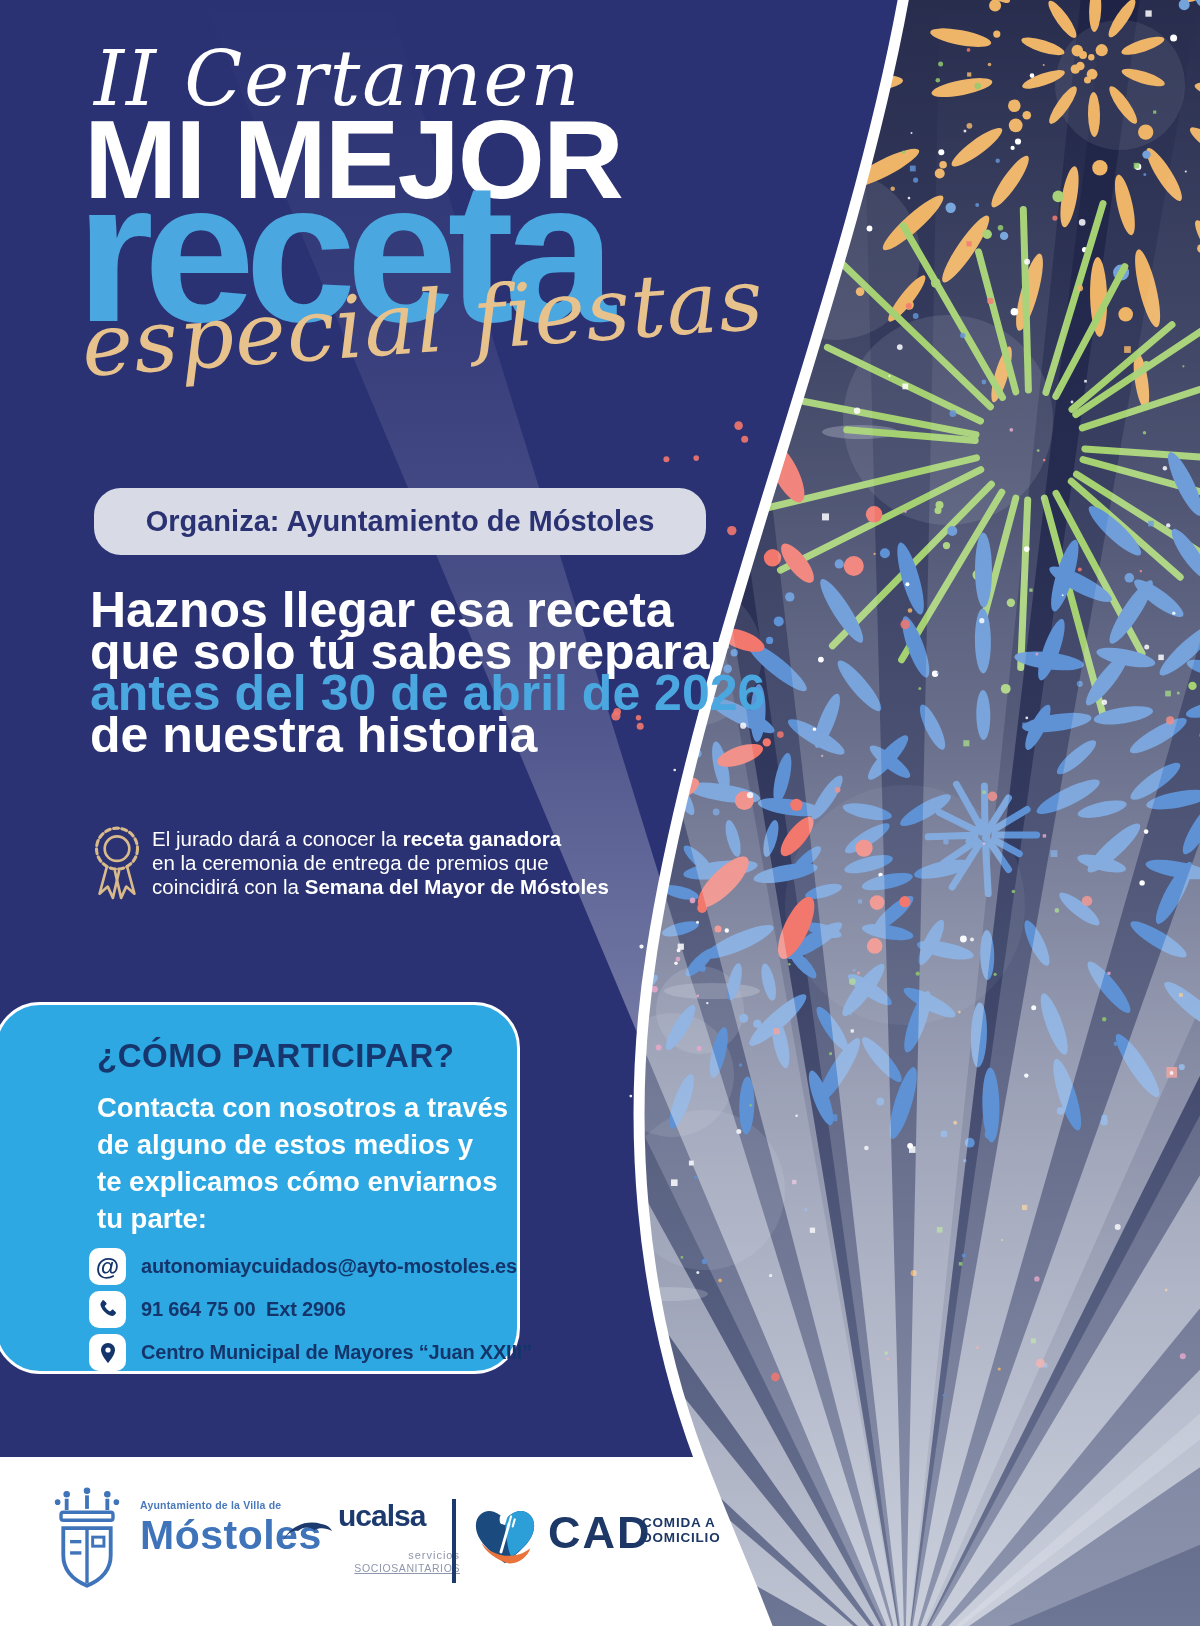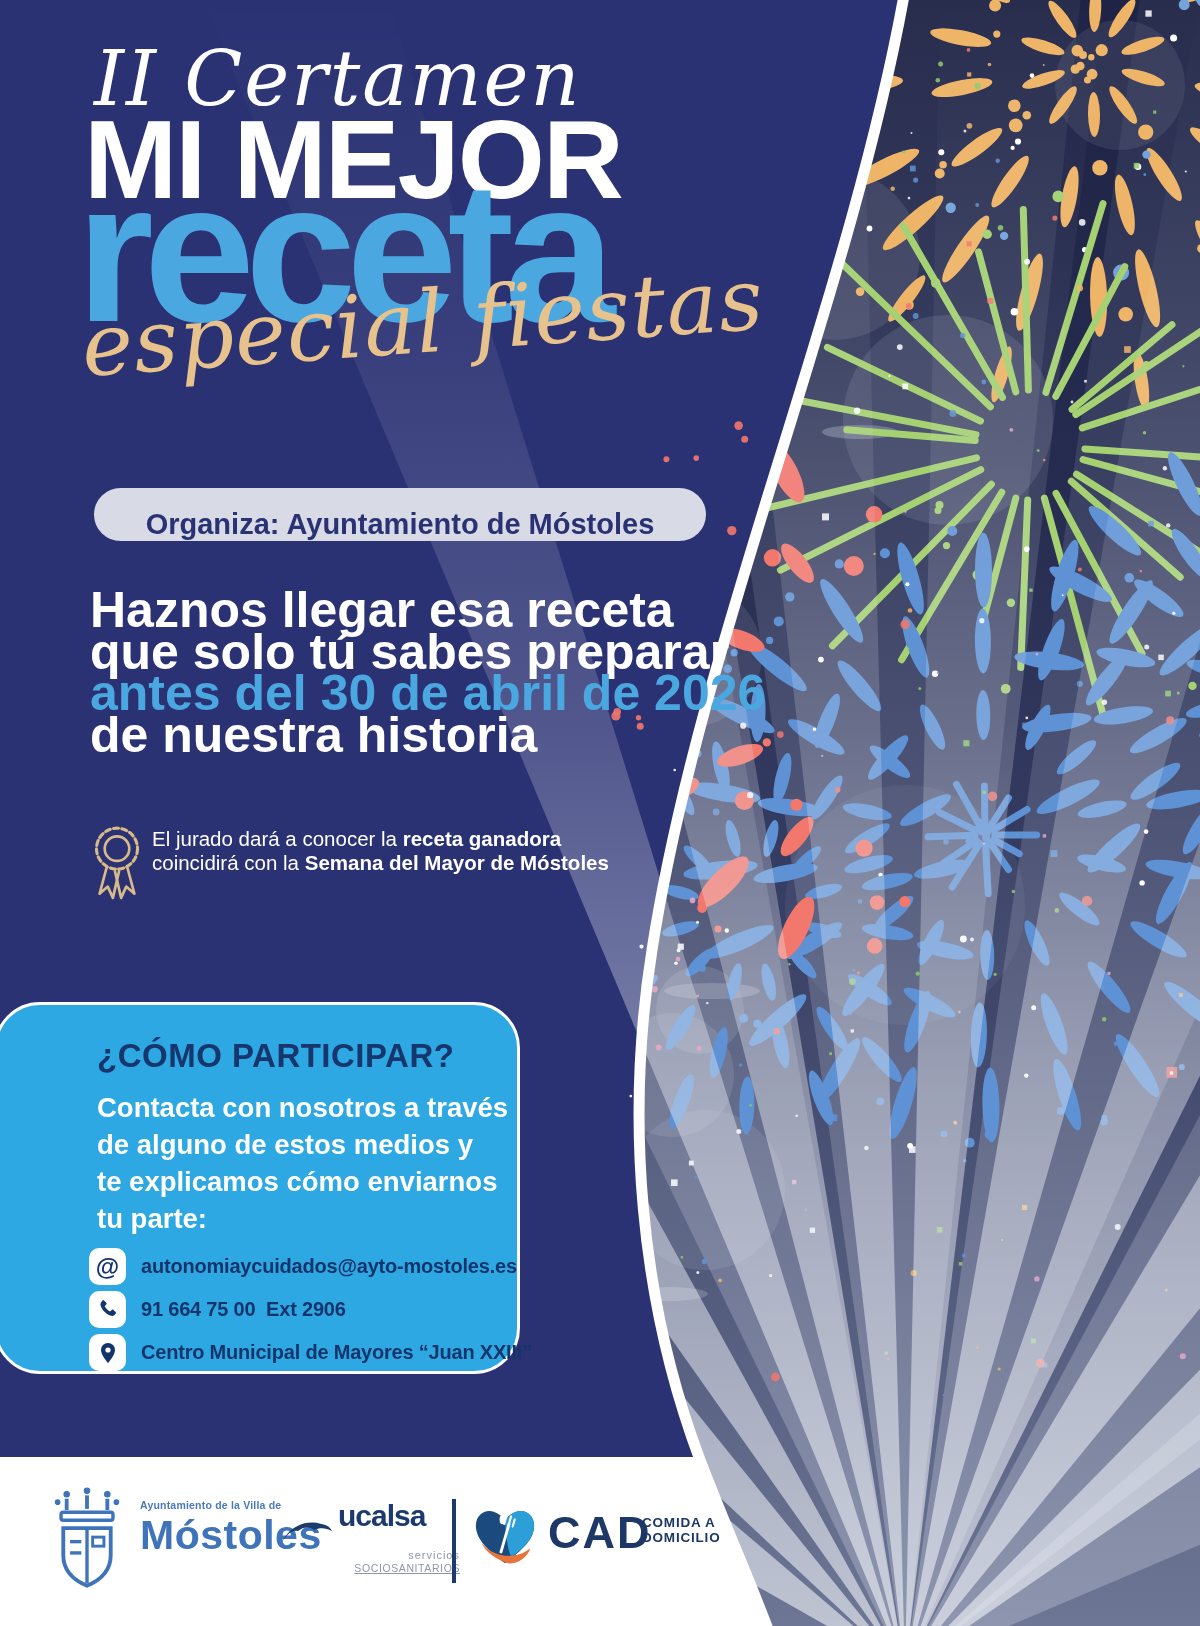--- a/index.html
+++ b/index.html
@@ -12,22 +12,22 @@
   .edition{left:94px;top:34px;color:#fff;font-family:"DejaVu Serif",serif;font-style:italic;
            font-size:76px;letter-spacing:2px;white-space:nowrap;}
   .title-main{left:84px;top:104px;color:#fff;font-weight:bold;font-size:112px;line-height:1;
               letter-spacing:-2px;white-space:nowrap;}
   .title-receta{left:76px;top:152px;color:#4ba7e0;font-weight:bold;font-size:200px;line-height:1;
                 letter-spacing:-10px;white-space:nowrap;}
   .title-script{left:82px;top:296px;color:#e7c28c;font-family:"DejaVu Serif",serif;font-style:italic;
                 font-size:86px;letter-spacing:1px;transform:rotate(-4deg);transform-origin:0 50%;
                 white-space:nowrap;}
 
-  .pill{left:94px;top:488px;width:612px;height:53px;background:#d8dbe6;border-radius:27px;
-        display:flex;align-items:flex-end;justify-content:center;color:#2b3273;font-weight:bold;
+  .pill{left:94px;top:488px;width:612px;height:67px;background:#d8dbe6;border-radius:27px;
+        display:flex;align-items:center;justify-content:center;color:#2b3273;font-weight:bold;
         font-size:29px;}
 
   .intro{left:90px;top:590px;color:#fff;font-size:50px;line-height:41.5px;font-weight:600;}
   .intro p{margin:0;white-space:nowrap;}
   .intro .hl{color:#4ba7e0;font-weight:bold;}
 
   .jury-icon{left:90px;top:822px;width:54px;height:82px;}
   .jury-text{left:152px;top:827px;color:#fff;font-size:20.5px;line-height:23.8px;}
   .jury-text p{margin:0;white-space:nowrap;}
   .jury-text b{font-weight:bold;}
@@ -754,20 +754,21 @@
   <svg class="layer jury-icon" viewBox="0 0 52 80">
     <g fill="none" stroke="#d9ba8b">
       <circle cx="26" cy="26" r="20" stroke-width="3" stroke-dasharray="5 3.2" stroke-linecap="round"></circle>
       <circle cx="26" cy="26" r="12" stroke-width="2.6"></circle>
       <path d="M16,44 L9,70 L17,63 L22,74 L28,48" stroke-width="2.6" stroke-linejoin="round" stroke-linecap="round"></path>
       <path d="M36,44 L43,70 L35,63 L30,74 L24,48" stroke-width="2.6" stroke-linejoin="round" stroke-linecap="round"></path>
     </g>
   </svg>
   <div class="layer jury-text">
     <p><span>El jurado dará a conocer la </span><b>receta ganadora</b></p>
+    <p>en la ceremonia de entrega de premios que</p>
     <p><span>coincidirá con la </span><b>Semana del Mayor de Móstoles</b></p>
   </div>
 
   <div class="layer box">
     <div class="box-title">¿CÓMO PARTICIPAR?</div>
     <div class="box-body">
       <p>Contacta con nosotros a través</p>
       <p>de alguno de estos medios y</p>
       <p>te explicamos cómo enviarnos</p>
       <p>tu parte:</p>

